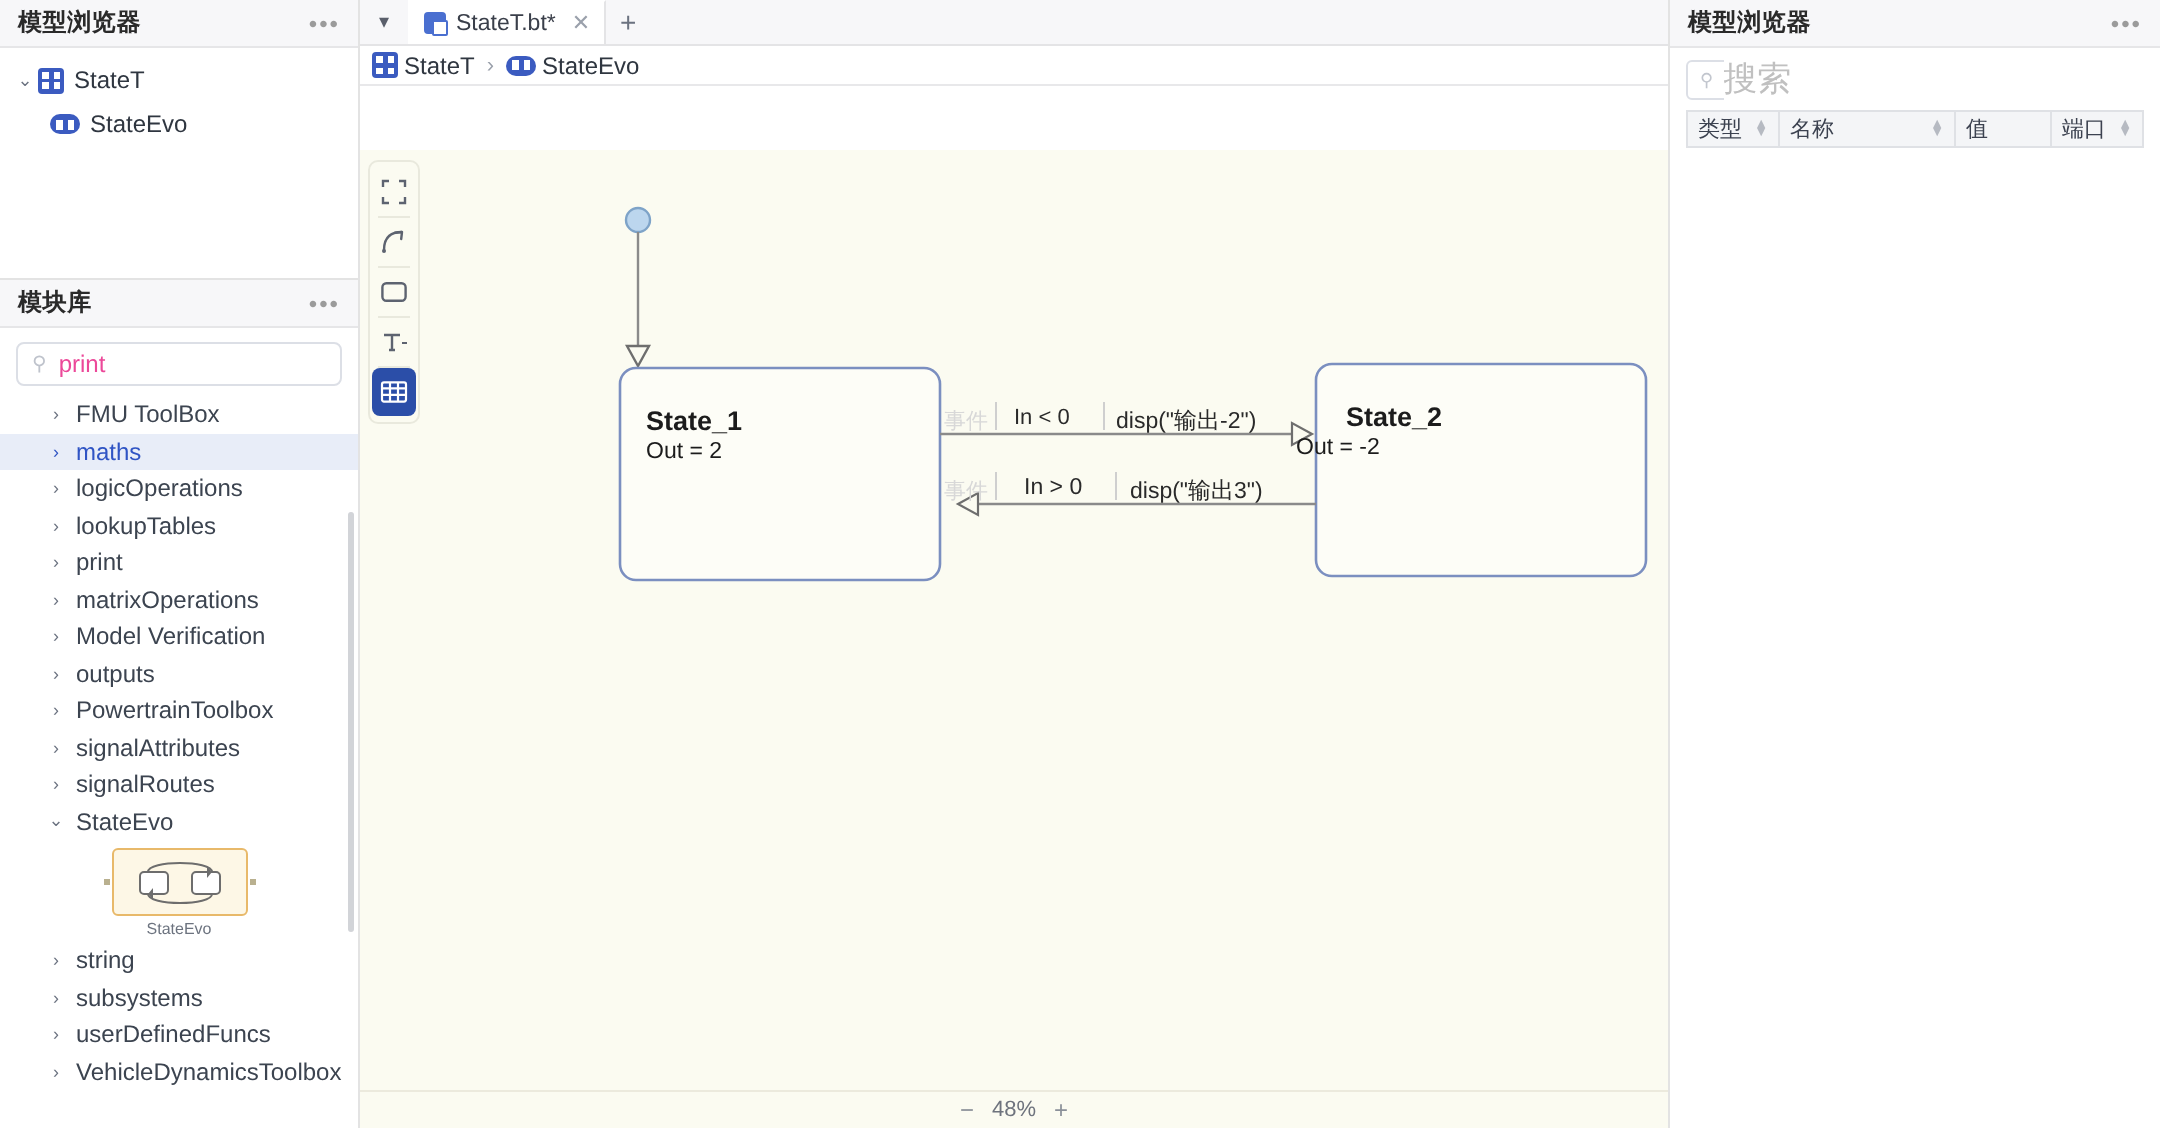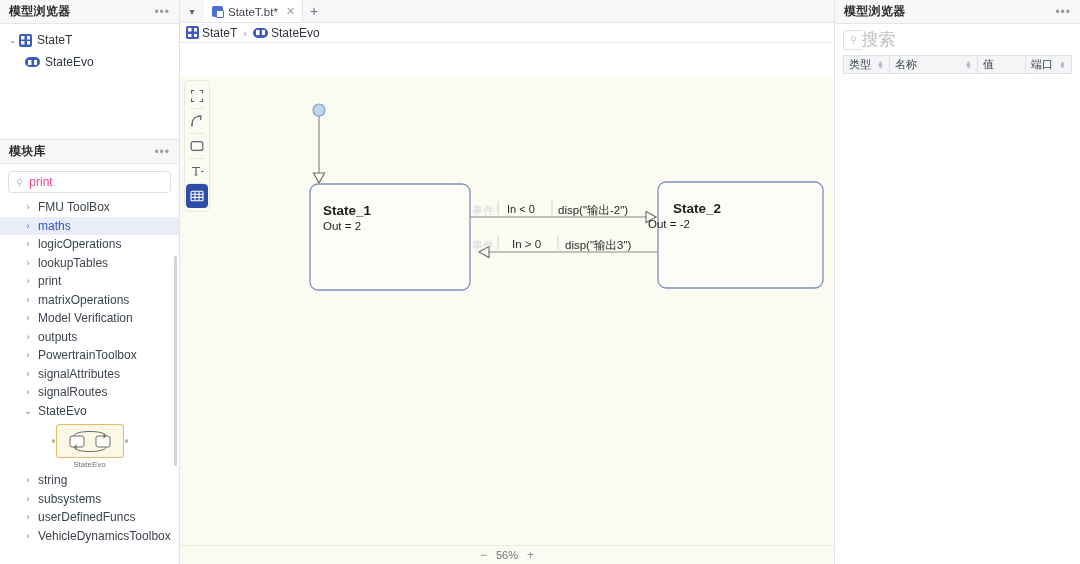--- a/index.html
+++ b/index.html
@@ -369,21 +369,21 @@
       <div style="position:absolute;left:327px;top:128px;font-size:11px;color:#2a2a2a;text-align:right;">In &lt; 0</div>
       <div style="position:absolute;left:378px;top:128px;font-size:11.5px;color:#2a2a2a;">disp("输出-2")</div>
 
       <div style="position:absolute;left:292px;top:163px;font-size:11px;color:#d8d8d8;">事件</div>
       <div style="position:absolute;left:332px;top:163px;font-size:11.5px;color:#2a2a2a;">In &gt; 0</div>
       <div style="position:absolute;left:385px;top:163px;font-size:11.5px;color:#2a2a2a;">disp("输出3")</div>
     </div>
 
     <div class="status-bar">
       <span class="zb">−</span>
-      <span>56%</span>
+      <span>48%</span>
       <span class="zb">+</span>
     </div>
   </div>
 
   <div class="right-col">
     <div class="panel-header">
       <span class="panel-title">模型浏览器</span>
       <span class="dots">•••</span>
     </div>
 

